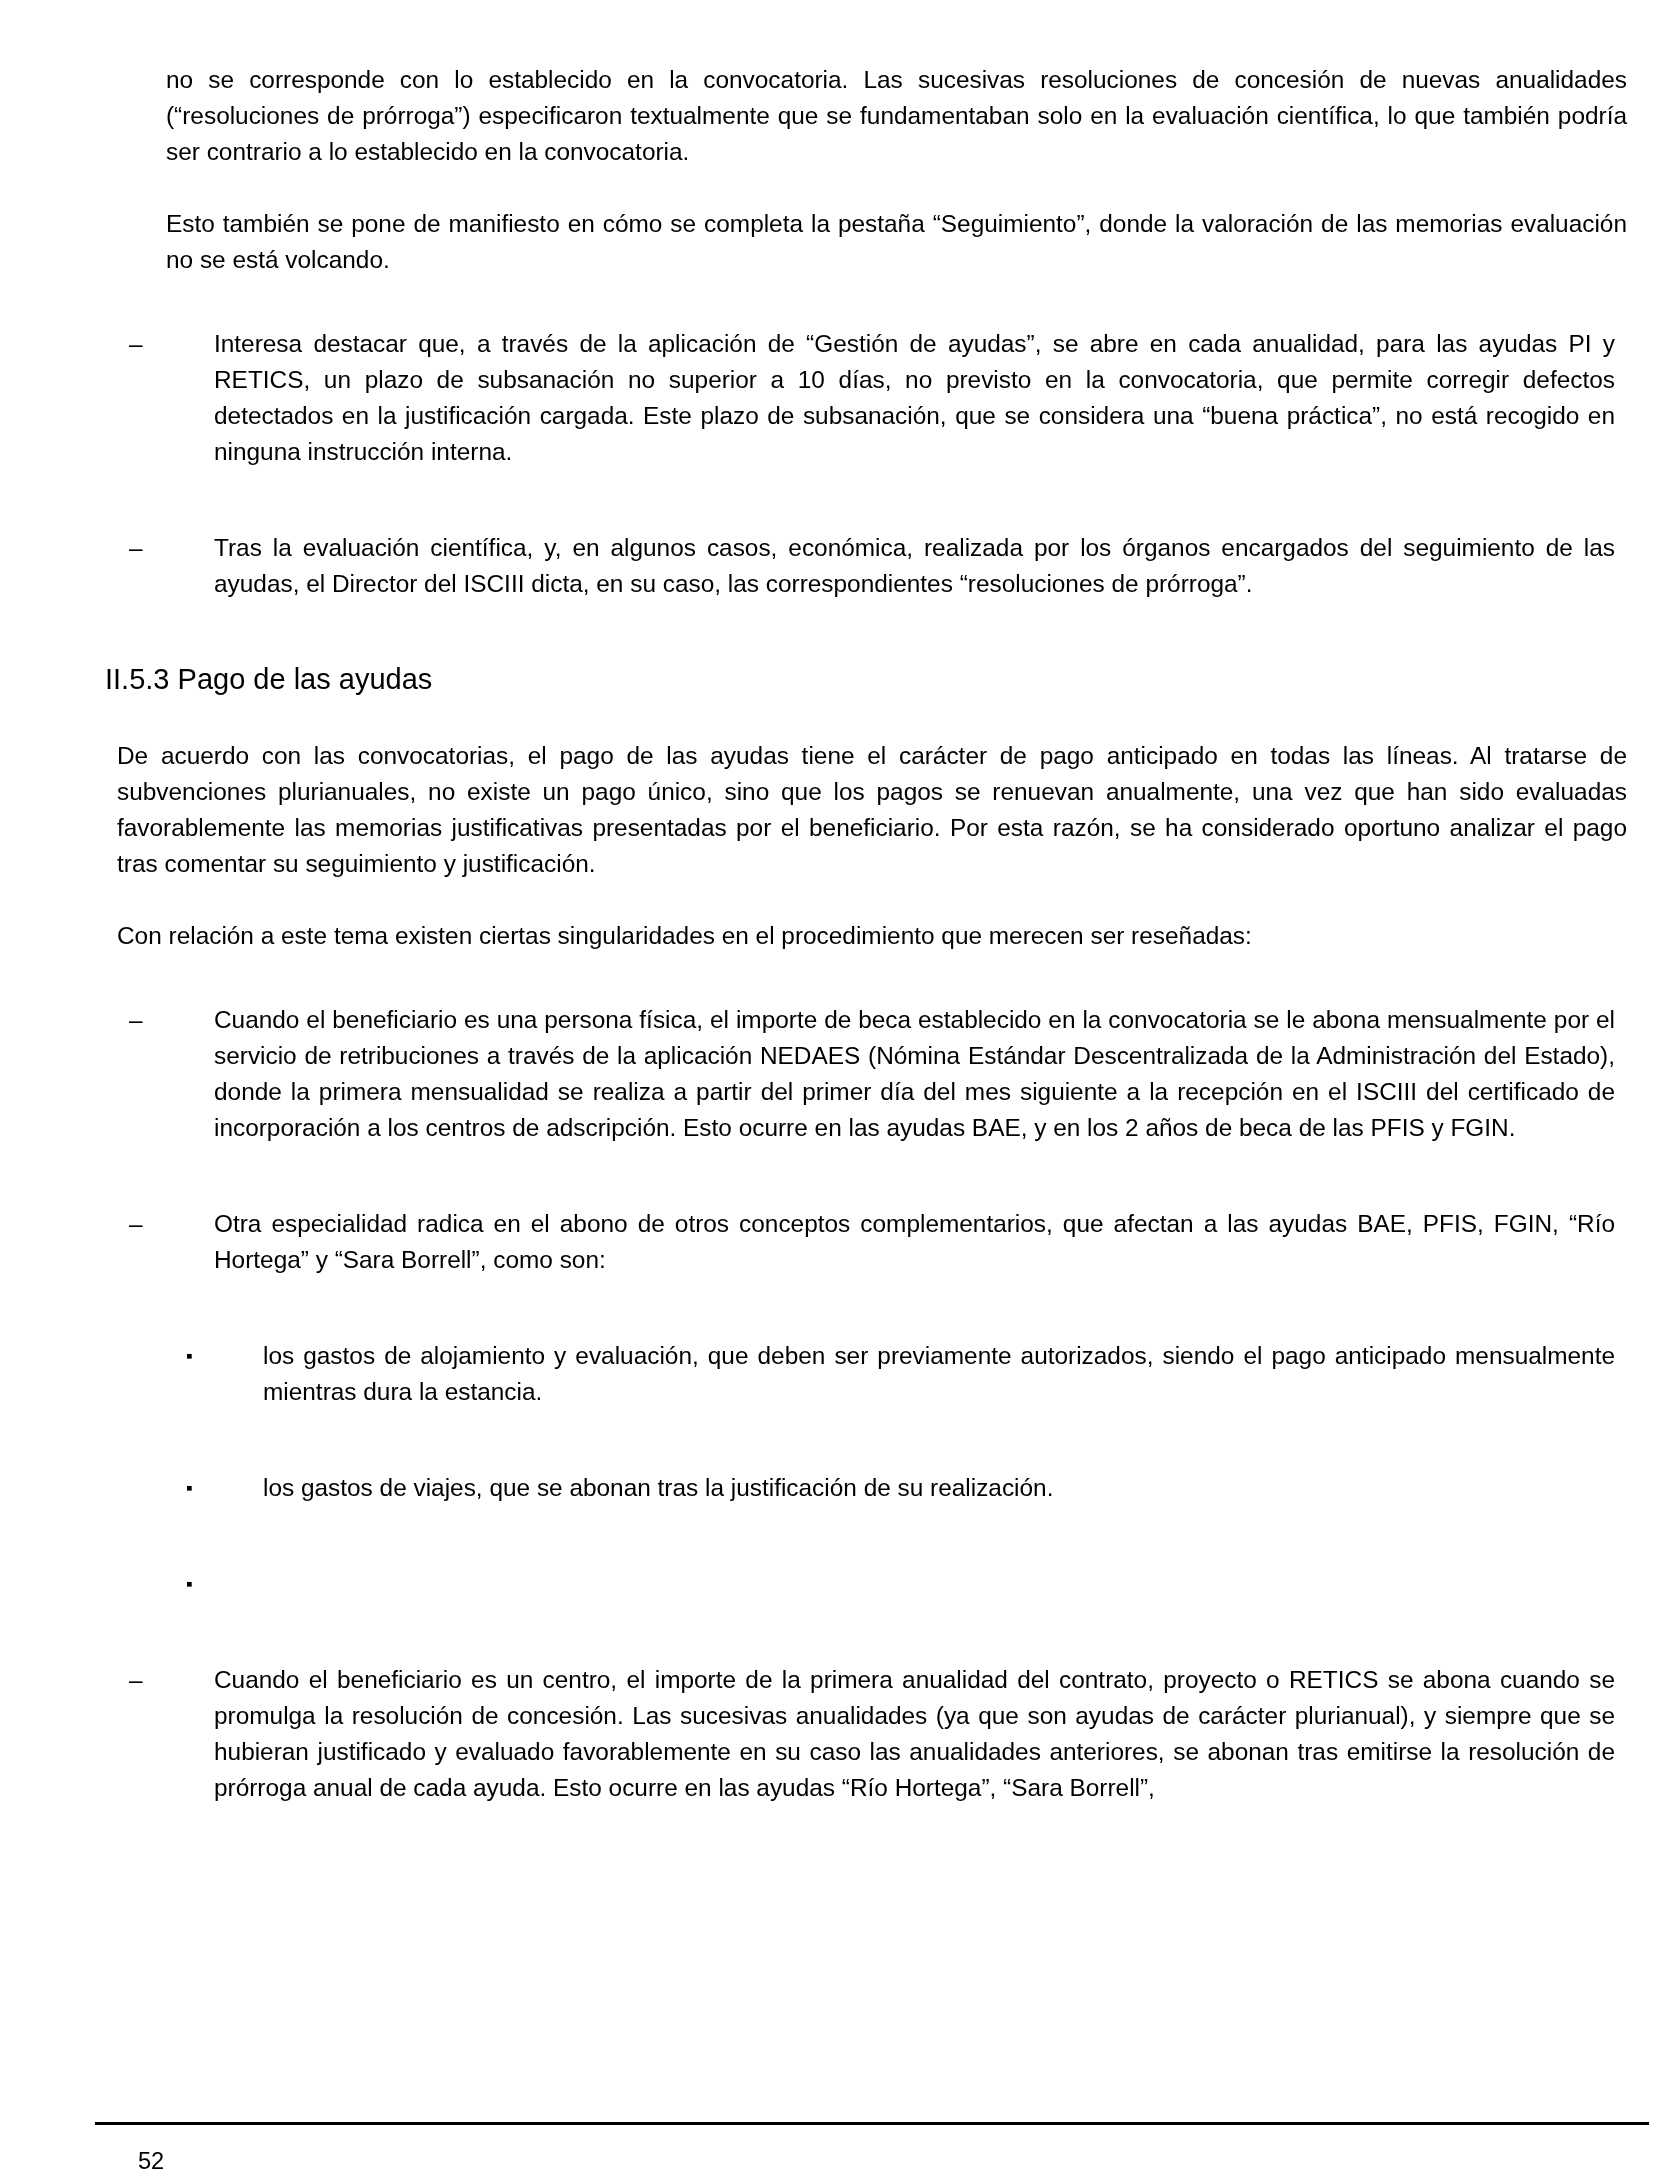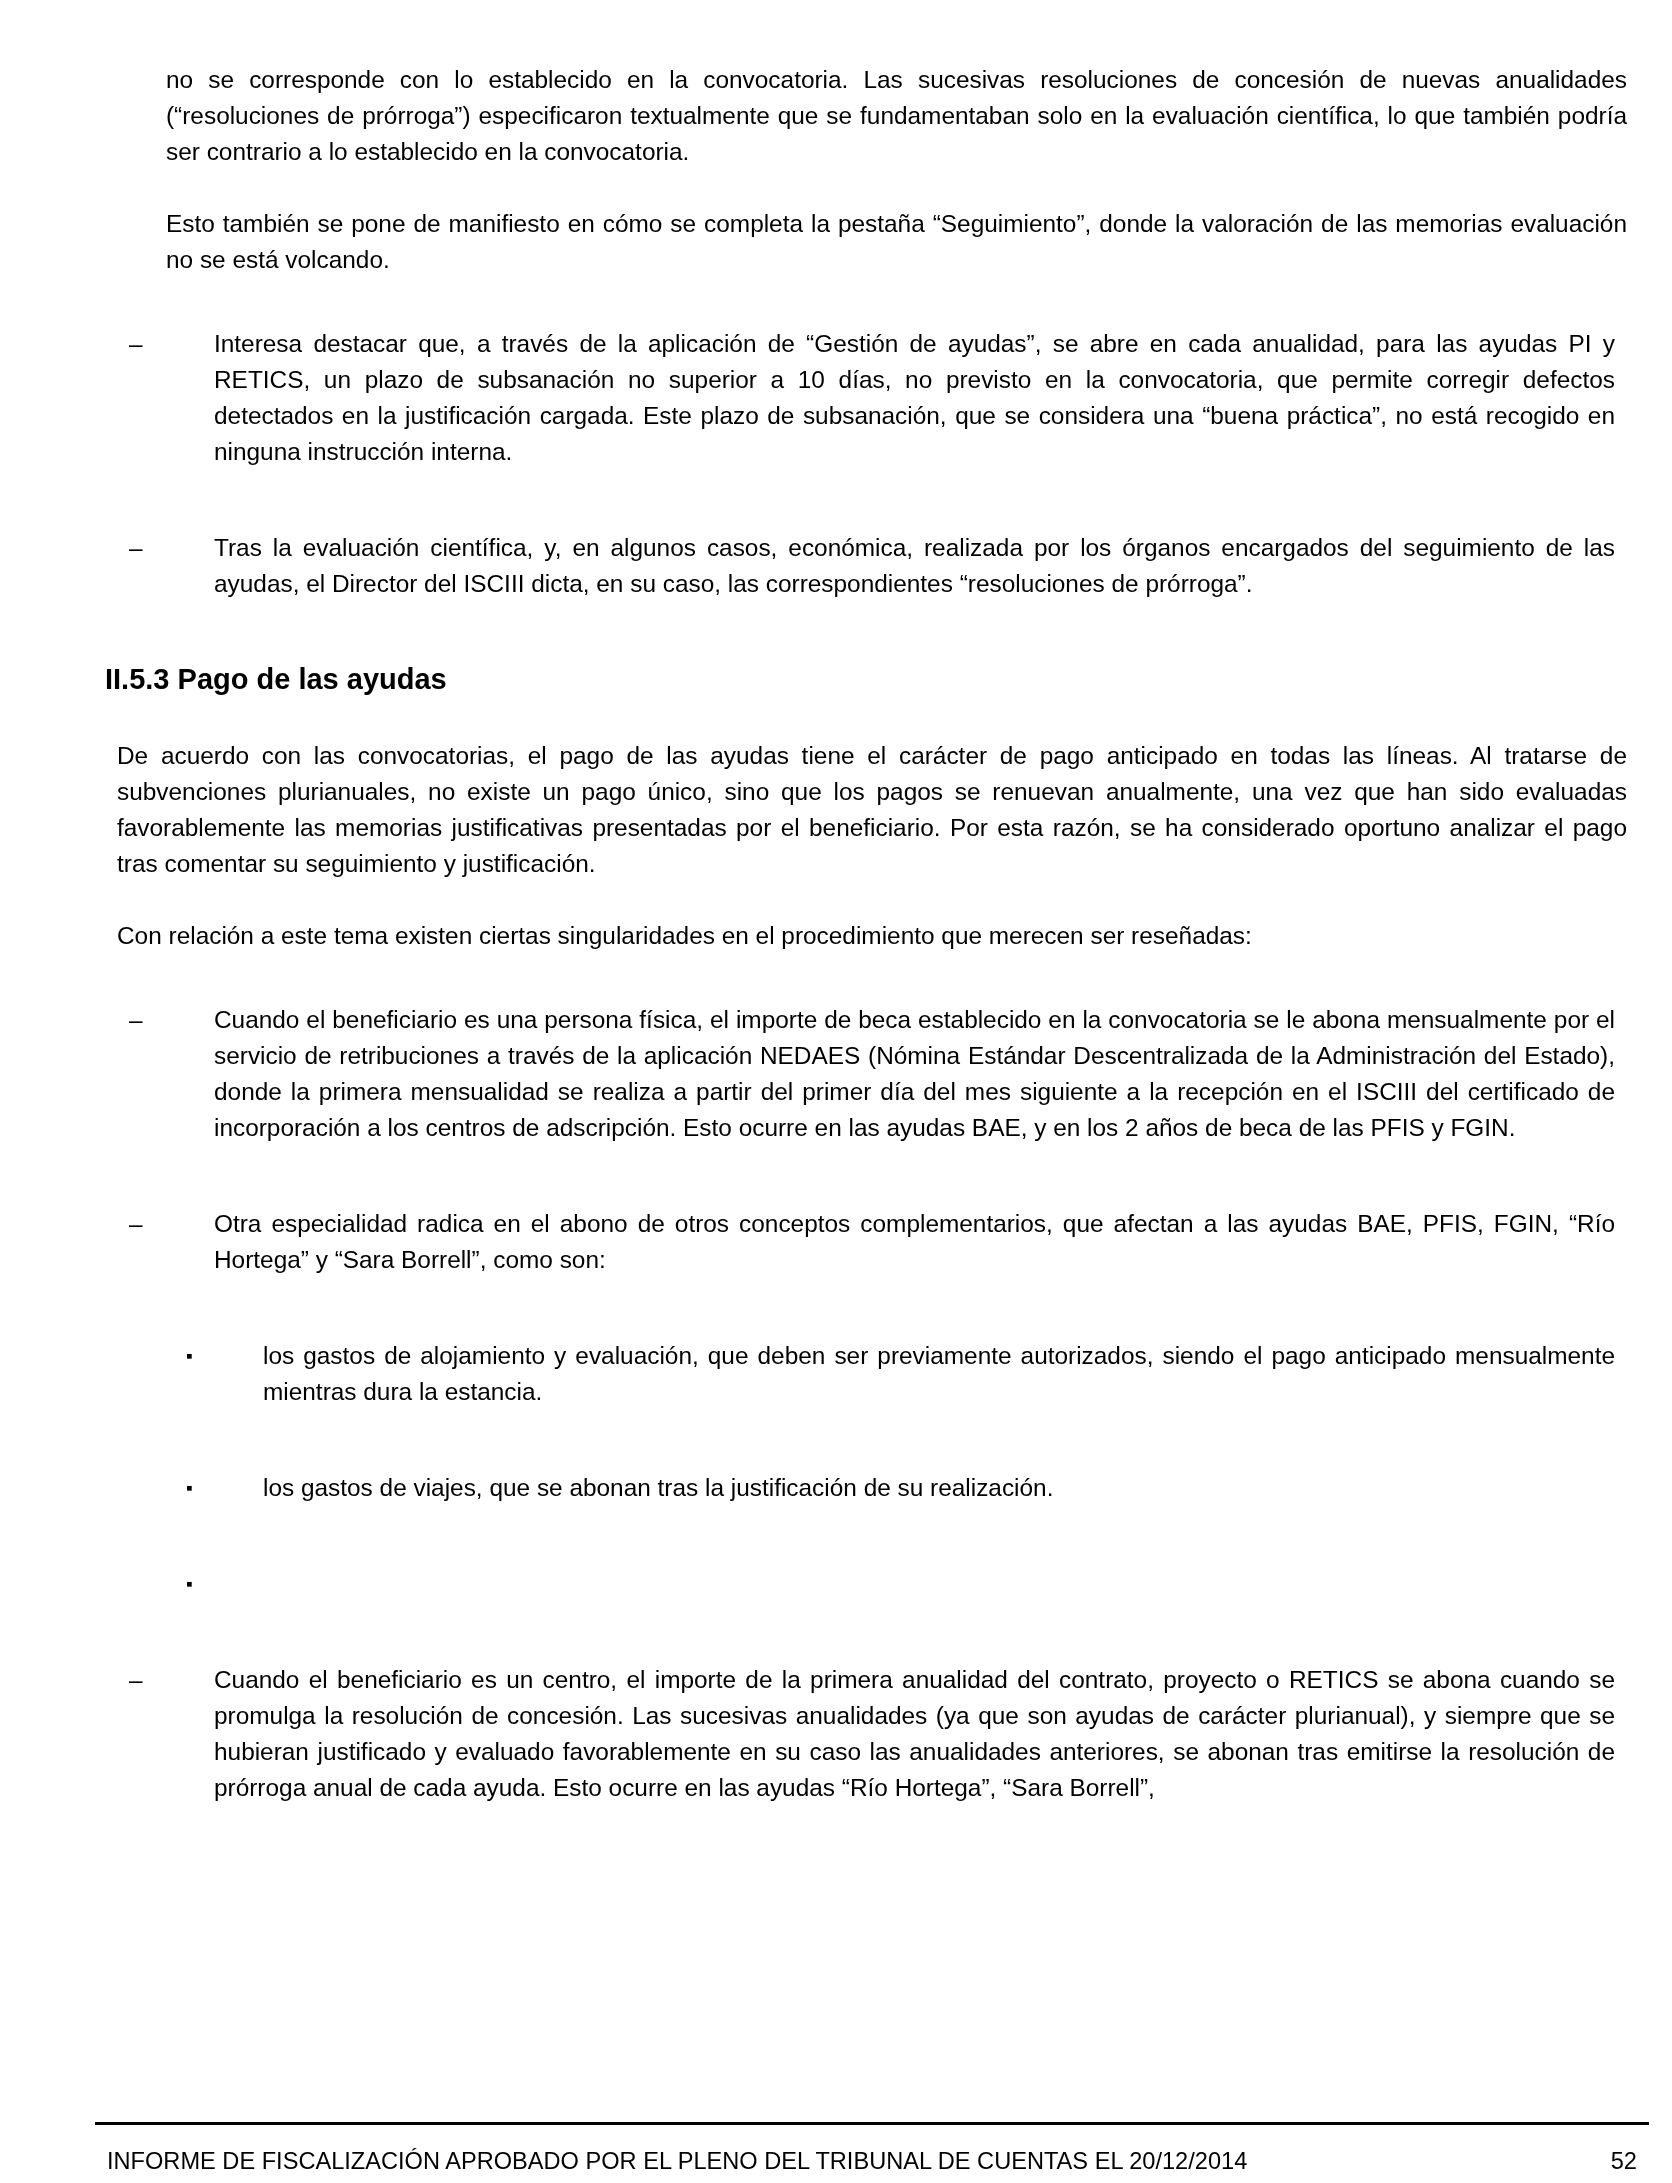--- a/index.html
+++ b/index.html
@@ -43,21 +43,21 @@
     margin-bottom: 36px;
   }
   .subbullet .marker {
     width: 53px;
     flex-shrink: 0;
     font-size: 19px;
     line-height: 36px;
   }
   .heading {
     font-size: 29px;
-    font-weight: bold;
+    font-weight: normal;
     text-align: left;
     margin: 47px 0 41px 0;
     line-height: 36px;
   }
   .footer {
     position: absolute;
     left: 47px;
     right: 47px;
     bottom: 20.4px;
     border-top: 3.1px solid #000000;
@@ -121,17 +121,16 @@
     </div>
 
     <div class="bullet">
       <span class="marker">–</span>
       <p class="btext">Cuando el beneficiario es un centro, el importe de la primera anualidad del contrato, proyecto o RETICS se abona cuando se promulga la resolución de concesión. Las sucesivas anualidades (ya que son ayudas de carácter plurianual), y siempre que se hubieran justificado y evaluado favorablemente en su caso las anualidades anteriores, se abonan tras emitirse la resolución de prórroga anual de cada ayuda. Esto ocurre en las ayudas “Río Hortega”, “Sara Borrell”,</p>
     </div>
 
   </div>
 
   <div class="footer">
-    <span class="ftext">INFORME DE FISCALIZACIÓN APROBADO POR EL PLENO DEL TRIBUNAL DE CUENTAS EL 20/12/2014</span>
     <span class="pageno">52</span>
   </div>
 </div>
 
 
 </body></html>

